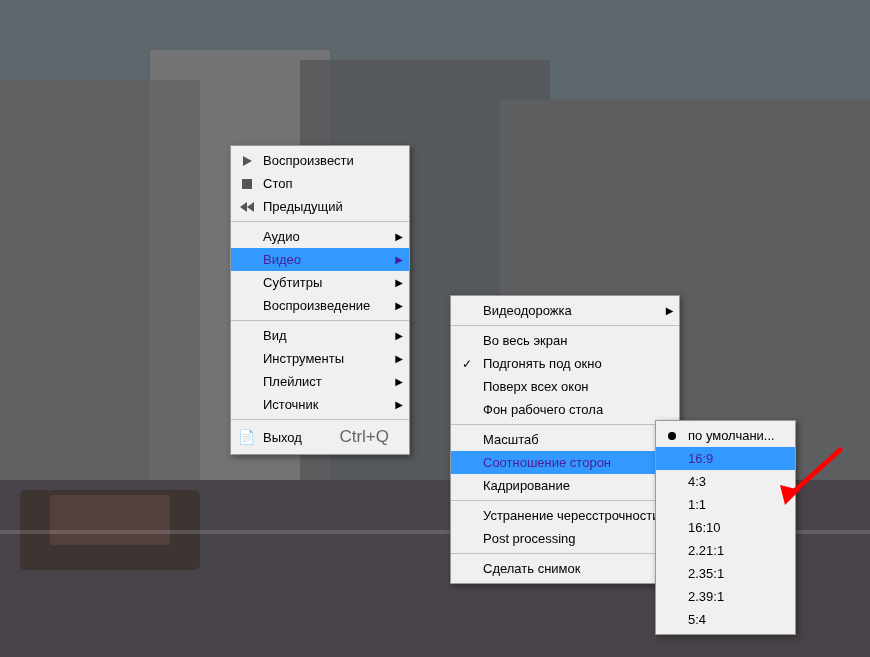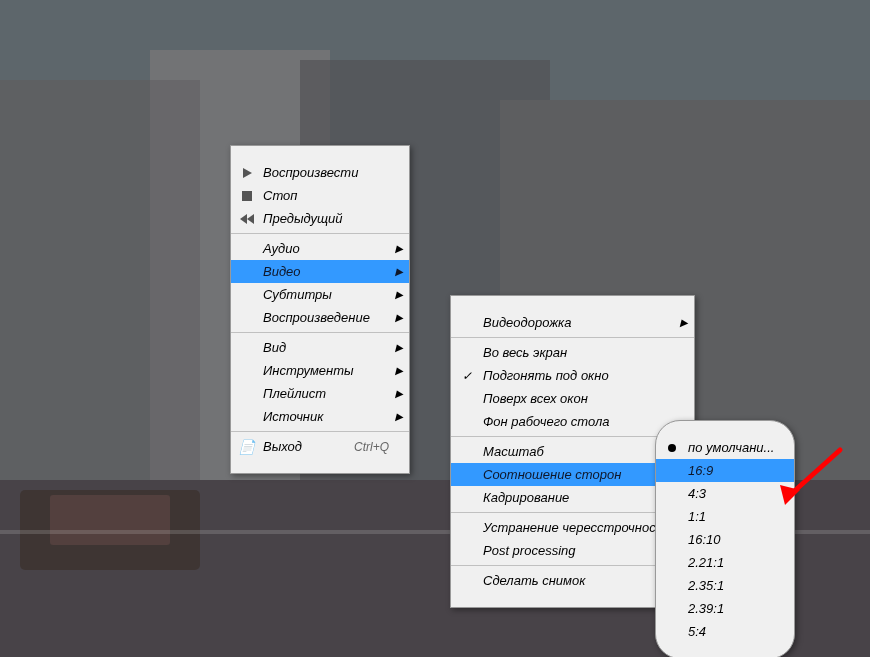--- a/index.html
+++ b/index.html
@@ -28,40 +28,39 @@
       background: linear-gradient(180deg, #8a9aaa 0%, #6a7a8a 30%, #4a5060 60%, #3a4050 100%);
       position: relative;
     }
 
     
     .context-menu {
       position: absolute;
       background: #f0f0f0;
       border: 1px solid #999;
       box-shadow: 2px 2px 6px rgba(0,0,0,0.4);
-      padding: 15px 0;
+      padding: 3px 0;
       min-width: 180px;
       z-index: 100;
-      font-style: italic;
     }
 
     .menu-item {
       display: flex;
       align-items: center;
       padding: 4px 20px 4px 32px;
       cursor: pointer;
       position: relative;
       white-space: nowrap;
       color: #000;
       user-select: none;
     }
 
     .menu-item.highlighted {
       background: #3399ff;
-      color: #0f172a;
+      color: #4c1d95;
     }
 
     .menu-item .icon-area {
       position: absolute;
       left: 6px;
       width: 20px;
       display: flex;
       align-items: center;
       justify-content: center;
     }
@@ -75,21 +74,21 @@
     .menu-separator {
       height: 1px;
       background: #c0c0c0;
       margin: 3px 0;
     }
 
     .shortcut {
       margin-left: auto;
       padding-left: 30px;
       color: #666;
-      font-size: 12px;
+      font-size: 17px;
     }
 
     
     .checkmark {
       color: #000;
       font-size: 12px;
     }
 
     
     .radio-dot {
@@ -131,21 +130,21 @@
     .file-icon {
       font-size: 14px;
       color: #666;
     }
 
     
     #menu1 { top: 145px; left: 230px; }
     
     #menu2 { top: 295px; left: 450px; }
     
-    #menu3 { top: 420px; left: 655px; border-radius: 25px; }
+    #menu3 { top: 420px; left: 655px; }
   </style>
 </head>
 <body>
 
 <div id="background">
   <div class="bg-scene">
     
     <svg width="870" height="657" viewBox="0 0 870 657">
 
       <rect width="870" height="657" fill="#7a8a95"></rect>

